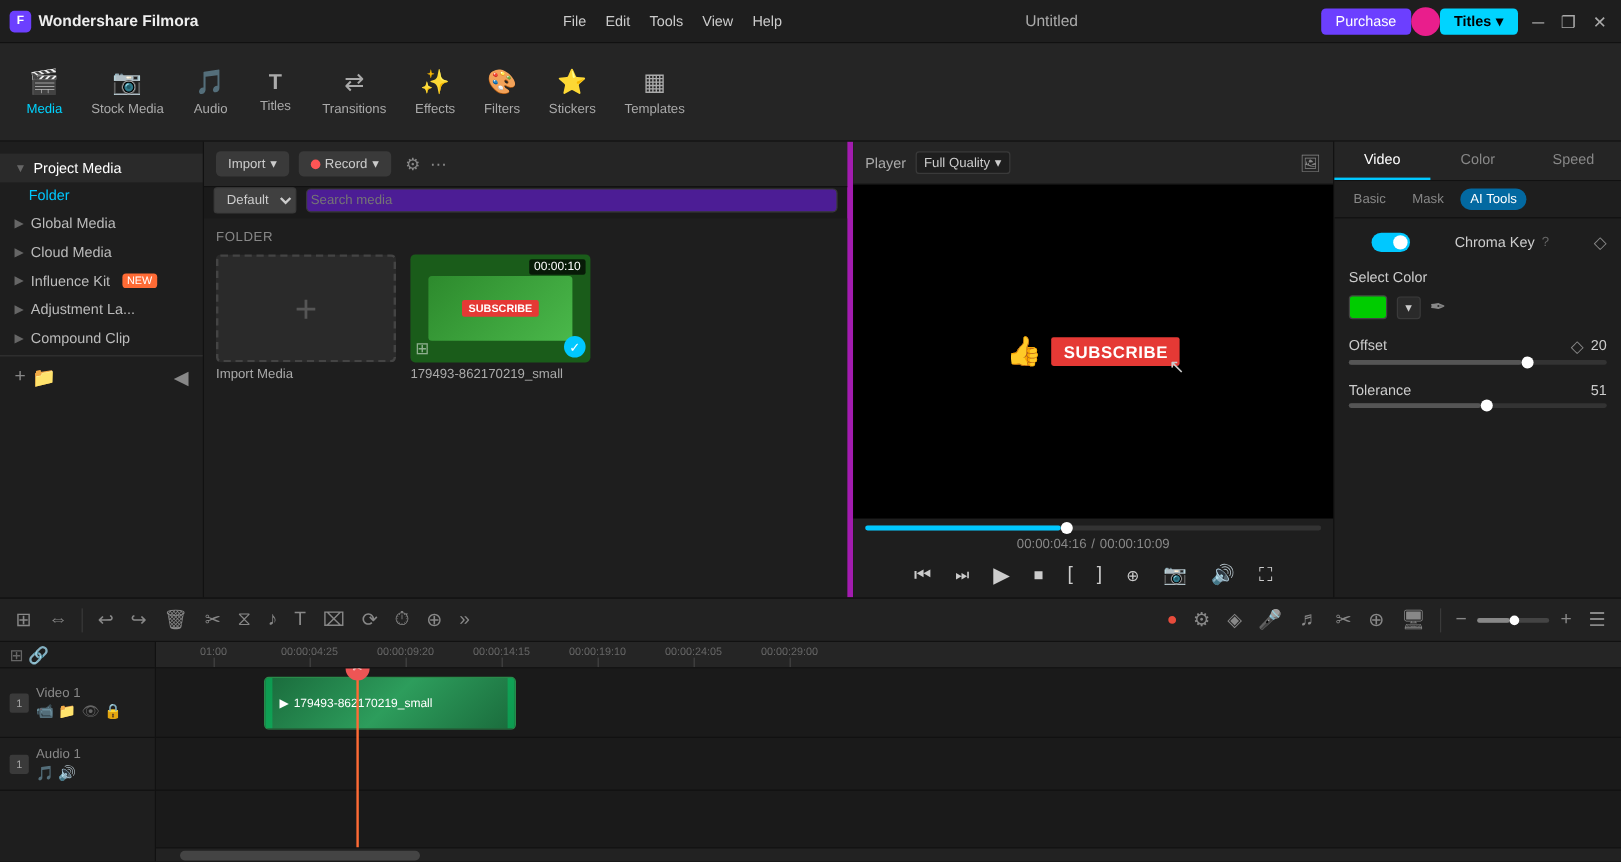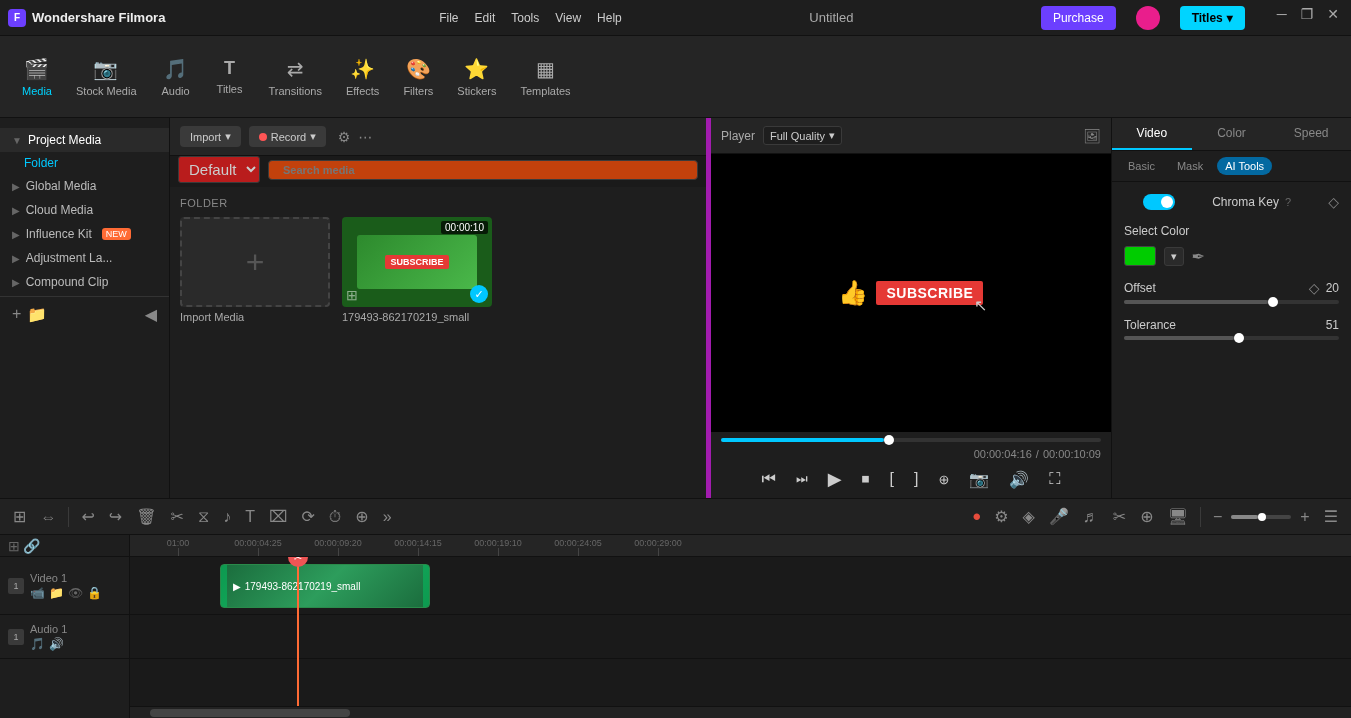--- a/index.html
+++ b/index.html
@@ -5,21 +5,21 @@
     * { box-sizing: border-box; margin: 0; padding: 0; }
     body { background: #1a1a1a; color: #ccc; font-family: 'Segoe UI', Arial, sans-serif; font-size: 12px; overflow: hidden; width: 1351px; height: 718px; display: flex; flex-direction: column; }
 
     
     .titlebar { background: #1e1e1e; height: 36px; display: flex; align-items: center; padding: 0 8px; flex-shrink: 0; border-bottom: 1px solid #111; }
     .titlebar-logo { display: flex; align-items: center; gap: 6px; color: #eee; font-size: 13px; font-weight: 600; flex: 1; }
     .logo-icon { width: 18px; height: 18px; background: #6c3fff; border-radius: 4px; display: flex; align-items: center; justify-content: center; color: white; font-size: 10px; font-weight: bold; }
     .titlebar-menu { display: flex; gap: 16px; margin-left: 12px; }
     .titlebar-menu span { color: #ccc; font-size: 12px; cursor: pointer; }
     .titlebar-center { flex: 1; text-align: center; color: #aaa; font-size: 13px; }
-    .titlebar-right { display: flex; gap: 20px; }
+    .titlebar-right { display: flex; align-items: center; gap: 0; }
     .btn-purchase { background: #6c3fff; color: white; border: none; border-radius: 4px; padding: 4px 12px; font-size: 12px; cursor: pointer; }
     .avatar { width: 24px; height: 24px; border-radius: 50%; background: #e91e8c; }
     .btn-export { background: #00d4ff; color: #000; border: none; border-radius: 4px; padding: 4px 12px; font-size: 12px; cursor: pointer; font-weight: 600; display: flex; align-items: center; gap: 4px; }
     .win-ctrl { display: flex; gap: 6px; margin-left: 8px; }
     .win-ctrl span { color: #aaa; font-size: 14px; cursor: pointer; padding: 0 4px; }
 
     
     .toolbar { background: #252525; height: 82px; display: flex; align-items: center; padding: 0 12px; gap: 4px; flex-shrink: 0; border-bottom: 1px solid #111; }
     .tool-item { display: flex; flex-direction: column; align-items: center; gap: 4px; padding: 6px 10px; border-radius: 4px; cursor: pointer; color: #aaa; font-size: 11px; min-width: 50px; }
     .tool-item.active { color: #00d4ff; }
@@ -37,56 +37,56 @@
     .panel-item .arrow { font-size: 10px; color: #666; }
     .panel-folder { padding: 4px 24px; cursor: pointer; color: #00c8ff; font-size: 12px; }
     .badge-new { background: #ff6b35; color: white; font-size: 9px; padding: 1px 4px; border-radius: 3px; margin-left: 4px; }
 
     
     .center-panel { flex: 1; display: flex; flex-direction: column; border-right: 5px solid #a21caf; min-width: 0; }
     .media-toolbar { background: #252525; height: 38px; display: flex; align-items: center; padding: 0 10px; gap: 8px; border-bottom: 1px solid #111; flex-shrink: 0; }
     .btn-import { background: #3a3a3a; border: none; color: #ccc; border-radius: 4px; padding: 4px 10px; font-size: 11px; cursor: pointer; display: flex; align-items: center; gap: 4px; }
     .btn-record { background: #3a3a3a; border: none; color: #ccc; border-radius: 4px; padding: 4px 10px; font-size: 11px; cursor: pointer; display: flex; align-items: center; gap: 4px; }
     .btn-record .rec-dot { width: 8px; height: 8px; background: #f55; border-radius: 50%; }
-    .media-search { flex: 1; background: #c2410c; border: 1px solid #3a3a3a; border-radius: 4px; padding: 3px 14px; color: #ccc; font-size: 11px; outline: none; font-weight: bold; }
+    .media-search { flex: 1; background: #4c1d95; border: 1px solid #3a3a3a; border-radius: 4px; padding: 3px 3px; color: #ccc; font-size: 11px; outline: none; }
     .media-filter { color: #888; cursor: pointer; font-size: 14px; margin-left: 4px; }
     .media-more { color: #888; cursor: pointer; font-size: 14px; }
 
     .media-content { flex: 1; background: #1e1e1e; overflow-y: auto; padding: 10px; }
     .folder-label { font-size: 11px; color: #888; margin-bottom: 8px; text-transform: uppercase; letter-spacing: 0.5px; }
     .media-grid { display: flex; gap: 12px; flex-wrap: wrap; }
     .media-item { width: 150px; display: flex; flex-direction: column; cursor: pointer; }
     .media-thumb { width: 150px; height: 90px; background: #2a2a2a; border-radius: 4px; position: relative; display: flex; align-items: center; justify-content: center; overflow: hidden; }
     .media-thumb.import-thumb { border: 2px dashed #444; cursor: pointer; }
     .import-plus { font-size: 32px; color: #555; }
     .media-thumb.video-thumb { background: #1a5c1a; }
     .thumb-duration { position: absolute; top: 4px; right: 4px; background: rgba(0,0,0,0.7); color: #fff; font-size: 10px; padding: 1px 4px; border-radius: 2px; }
     .thumb-check { position: absolute; bottom: 4px; right: 4px; width: 18px; height: 18px; background: #00c8ff; border-radius: 50%; display: flex; align-items: center; justify-content: center; color: white; font-size: 11px; }
     .thumb-grid { position: absolute; bottom: 4px; left: 4px; color: rgba(255,255,255,0.5); font-size: 14px; }
     .media-name { font-size: 11px; color: #aaa; margin-top: 4px; text-overflow: ellipsis; overflow: hidden; white-space: nowrap; }
     .media-sub { display: flex; align-items: center; gap: 2px; padding: 0 8px; margin-bottom: 4px; }
-    .select-default { background: #b91c1c; border: 1px solid #3a3a3a; color: #ccc; font-size: 15px; padding: 3px 6px; border-radius: 3px; cursor: pointer; }
+    .select-default { background: #404040; border: 1px solid #3a3a3a; color: #ccc; font-size: 11px; padding: 3px 6px; border-radius: 3px; cursor: pointer; }
 
     
     .player-panel { width: 400px; background: #111; display: flex; flex-direction: column; flex-shrink: 0; }
     .player-header { background: #252525; height: 36px; display: flex; align-items: center; padding: 0 10px; gap: 8px; border-bottom: 1px solid #111; flex-shrink: 0; }
     .player-label { color: #aaa; font-size: 12px; }
     .player-quality { background: #1e1e1e; border: 1px solid #3a3a3a; color: #ccc; font-size: 11px; padding: 2px 6px; border-radius: 3px; cursor: pointer; display: flex; align-items: center; gap: 4px; }
     .player-spacer { flex: 1; }
     .player-img-icon { color: #888; font-size: 14px; cursor: pointer; }
     .player-viewport { flex: 1; background: #000; display: flex; align-items: center; justify-content: center; position: relative; overflow: hidden; }
     .subscribe-overlay { position: absolute; display: flex; align-items: center; gap: 8px; }
     .subscribe-thumb { font-size: 24px; }
     .subscribe-btn { background: #e53935; color: white; font-size: 14px; font-weight: bold; padding: 4px 10px; border-radius: 2px; letter-spacing: 0.5px; }
     .subscribe-cursor { position: absolute; bottom: -8px; right: -4px; font-size: 16px; }
     .player-controls { background: #1e1e1e; padding: 6px 10px; flex-shrink: 0; }
     .player-progress { height: 4px; background: #333; border-radius: 2px; margin-bottom: 6px; position: relative; }
     .player-progress-fill { height: 100%; background: #00c8ff; border-radius: 2px; width: 43%; }
     .player-progress-thumb { width: 10px; height: 10px; background: #fff; border-radius: 50%; position: absolute; top: -3px; left: 43%; }
-    .player-time { display: flex; justify-content: flex-end; color: #888; font-size: 11px; margin-bottom: 6px; gap: 4px; }
+    .player-time { display: flex; justify-content: center; color: #888; font-size: 11px; margin-bottom: 6px; gap: 4px; }
     .player-btns { display: flex; align-items: center; justify-content: center; gap: 12px; }
     .player-btn { background: none; border: none; color: #ccc; font-size: 16px; cursor: pointer; padding: 2px 4px; }
     .player-btn.play { font-size: 18px; }
 
     
     .right-panel { width: 240px; background: #1e1e1e; border-left: 1px solid #111; display: flex; flex-direction: column; flex-shrink: 0; }
     .right-tabs { display: flex; background: #252525; border-bottom: 1px solid #111; flex-shrink: 0; }
     .right-tab { flex: 1; padding: 8px 4px; text-align: center; color: #888; font-size: 12px; cursor: pointer; border-bottom: 2px solid transparent; }
     .right-tab.active { color: #fff; border-bottom: 2px solid #00c8ff; }
     .right-sub-tabs { display: flex; background: #1e1e1e; border-bottom: 1px solid #111; padding: 6px 8px; gap: 6px; flex-shrink: 0; }

